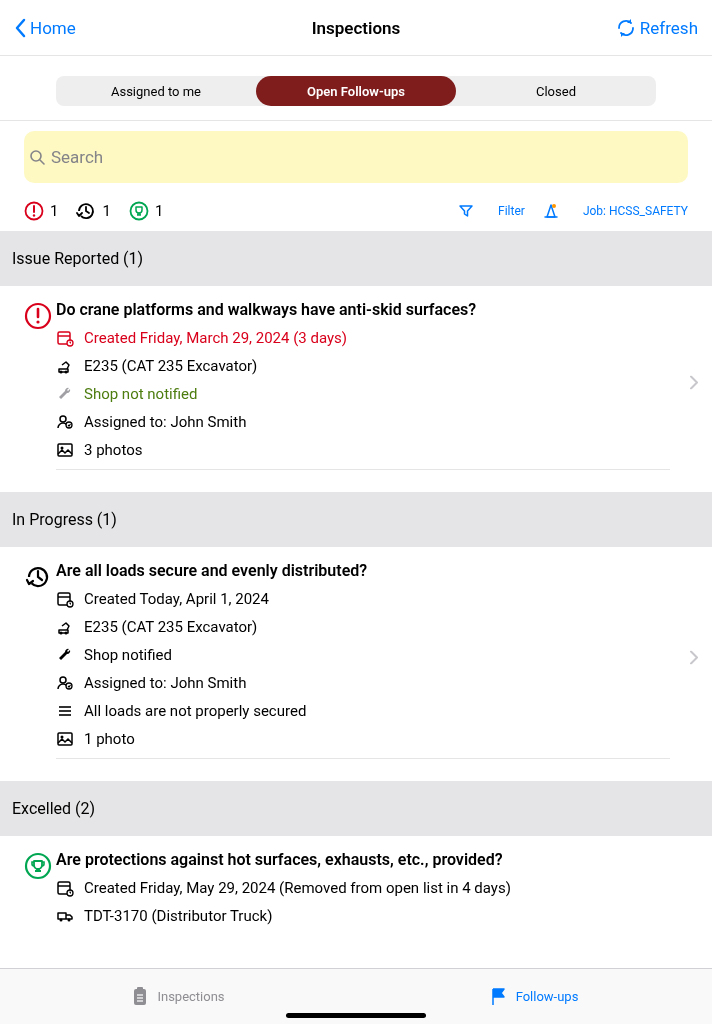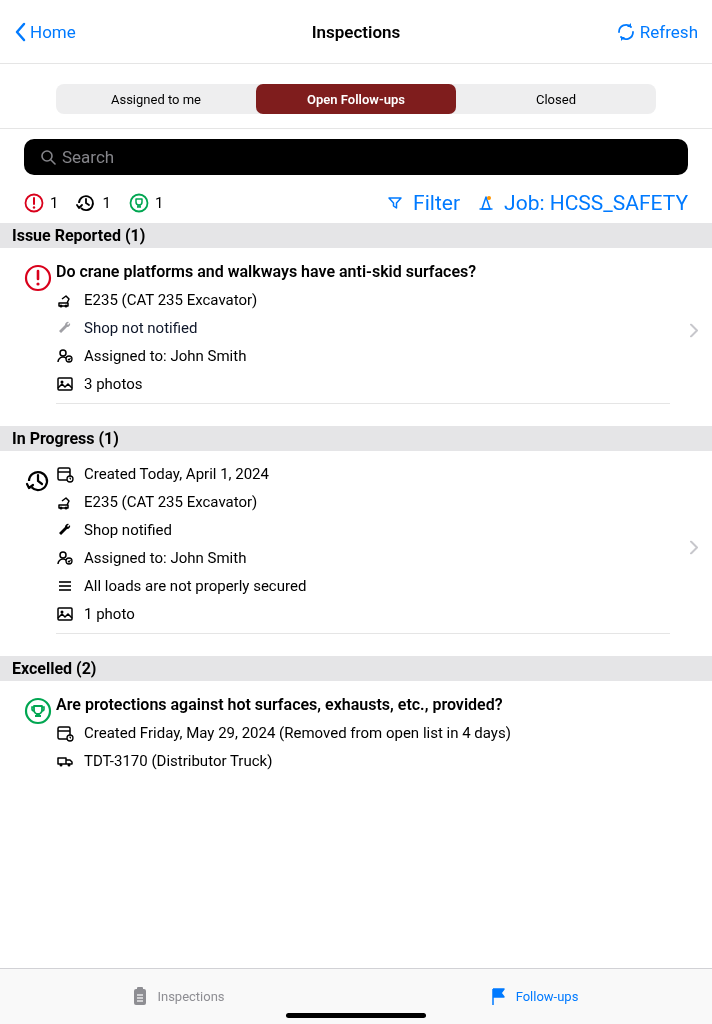--- a/index.html
+++ b/index.html
@@ -7,21 +7,21 @@
   font-family: -apple-system, BlinkMacSystemFont, "Segoe UI", Roboto, Helvetica, Arial, sans-serif;
   width: 712px;
   height: 1024px;
   background: #fff;
   display: flex;
   flex-direction: column;
   overflow: hidden;
   color: #000;
 }
 .header {
-  height: 64px;
+  height: 56px;
   display: flex;
   align-items: center;
   justify-content: space-between;
   padding: 0 14px;
   border-bottom: 1px solid #e5e5e5;
 }
 .header-left, .header-right {
   display: flex;
   align-items: center;
   gap: 4px;
@@ -46,38 +46,38 @@
   height: 30px;
   position: relative;
 }
 .seg-item {
   flex: 1;
   display: flex;
   align-items: center;
   justify-content: center;
   font-size: 13px;
   color: #000;
-  border-radius: 7px;
+  border-radius: 15px;
 }
 .seg-item.active {
   background: #7f1d1d;
   color: #fff;
   font-weight: 600;
 }
 .search-container {
   padding: 10px 24px 8px;
   border-top: 1px solid #e5e5e5;
 }
 .search {
-  background: #000000;
+  background: #fef9c3;
   border-radius: 10px;
-  height: 36px;
-  display: flex;
-  align-items: center;
-  padding: 0 16px;
+  height: 52px;
+  display: flex;
+  align-items: center;
+  padding: 0 5px;
   color: #848489;
   font-size: 17px;
 }
 .search svg { margin-right: 6px; }
 .filterbar {
   height: 40px;
   display: flex;
   align-items: center;
   padding: 0 24px;
   gap: 18px;
@@ -87,29 +87,29 @@
   display: flex;
   align-items: center;
   gap: 6px;
   font-size: 15px;
   color: #000;
 }
 .stat svg { display: block; }
 .filter-btn, .job-btn {
   display: flex;
   align-items: center;
-  gap: 10px;
+  gap: 24px;
   color: #007aff;
-  font-size: 21px;
+  font-size: 12px;
 }
 .section-header {
   background: #e5e5e7;
-  padding: 3px 12px;
+  padding: 18px 12px;
   font-size: 16px;
-  font-weight: 700;
+  font-weight: 400;
   color: #000;
 }
 .item {
   display: flex;
   padding: 14px 18px 12px 24px;
   position: relative;
 }
 .item-icon {
   width: 32px;
   flex-shrink: 0;
@@ -127,21 +127,21 @@
 }
 .item-row {
   display: flex;
   align-items: center;
   gap: 10px;
   font-size: 15px;
   color: #000;
   margin-bottom: 10px;
 }
 .item-row.red { color: #d9001b; }
-.item-row.gray { color: #0f172a; }
+.item-row.gray { color: #4d7c0f; }
 .item-row svg, .item-row .ic { width: 18px; flex-shrink: 0; }
 .item-divider {
   border-top: 1px solid #e5e5e5;
   margin-top: 6px;
 }
 .chevron {
   position: absolute;
   right: 14px;
   top: 50%;
   transform: translateY(-50%);
@@ -265,20 +265,29 @@
 <div class="item">
   <div class="item-icon">
     <svg width="28" height="28" viewBox="0 0 28 28">
           <circle cx="14" cy="14" r="12" stroke="#d9001b" stroke-width="2.2" fill="none"></circle>
           <line x1="14" y1="7" x2="14" y2="15" stroke="#d9001b" stroke-width="2.6" stroke-linecap="round"></line>
           <circle cx="14" cy="20" r="1.6" fill="#d9001b"></circle>
         </svg>
   </div>
   <div class="item-content">
     <div class="item-title">Do crane platforms and walkways have anti-skid surfaces?</div>
+    <div class="item-row red">
+      <svg width="18" height="18" viewBox="0 0 18 18">
+            <rect x="2" y="3" width="12" height="12" rx="1.5" stroke="#d9001b" stroke-width="1.5" fill="none"></rect>
+            <line x1="2" y1="7" x2="14" y2="7" stroke="#d9001b" stroke-width="1.5"></line>
+            <circle cx="14" cy="14" r="3" fill="#fff" stroke="#d9001b" stroke-width="1.3"></circle>
+            <path d="M14 12.5v1.5h1" stroke="#d9001b" stroke-width="1"></path>
+          </svg>
+      <span>Created Friday, March 29, 2024 (3 days)</span>
+    </div>
     <div class="item-row">
       <svg width="18" height="18" viewBox="0 0 18 18">
             <path d="M3 12h9v3H3z M6 8l4-3 3 3-2 4" stroke="#000" stroke-width="1.5" fill="none" stroke-linejoin="round"></path>
             <circle cx="5" cy="15" r="1.5" fill="#000"></circle>
             <circle cx="10" cy="15" r="1.5" fill="#000"></circle>
           </svg>
       <span>E235 (CAT 235 Excavator)</span>
     </div>
     <div class="item-row gray">
       <svg width="18" height="18" viewBox="0 0 18 18">
@@ -316,20 +325,21 @@
 <div class="section-header">In Progress (1)</div>
 <div class="item">
   <div class="item-icon">
     <svg width="28" height="28" viewBox="0 0 28 28">
           <path d="M5 14a9 9 0 1 1 2.5 6.3" stroke="#000" stroke-width="2.2" fill="none"></path>
           <path d="M3 17l2 4 4-3" stroke="#000" stroke-width="2.2" fill="none" stroke-linecap="round" stroke-linejoin="round"></path>
           <path d="M14 8v6l4 3" stroke="#000" stroke-width="2.2" fill="none" stroke-linecap="round"></path>
         </svg>
   </div>
   <div class="item-content">
+    <div class="item-title">Are all loads secure and evenly distributed?</div>
     <div class="item-row">
       <svg width="18" height="18" viewBox="0 0 18 18">
             <rect x="2" y="3" width="12" height="12" rx="1.5" stroke="#000" stroke-width="1.5" fill="none"></rect>
             <line x1="2" y1="7" x2="14" y2="7" stroke="#000" stroke-width="1.5"></line>
             <circle cx="14" cy="14" r="3" fill="#fff" stroke="#000" stroke-width="1.3"></circle>
             <path d="M14 12.5v1.5h1" stroke="#000" stroke-width="1"></path>
           </svg>
       <span>Created Today, April 1, 2024</span>
     </div>
     <div class="item-row">

